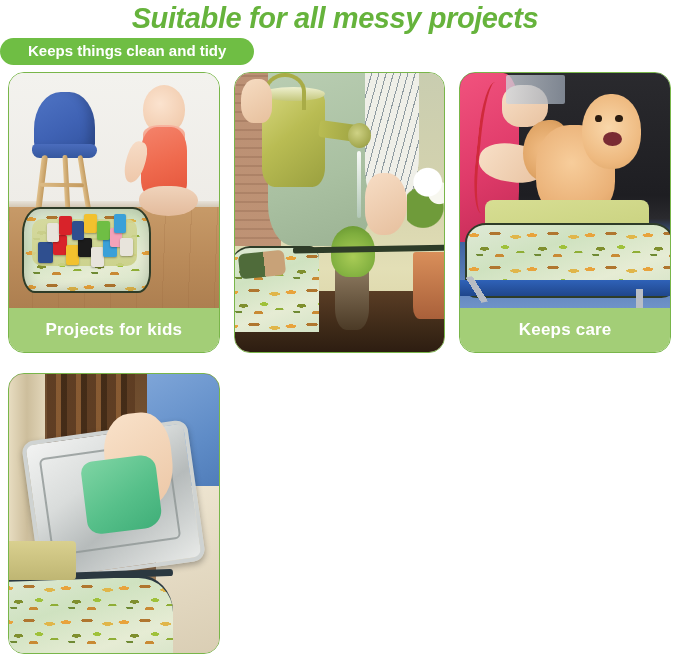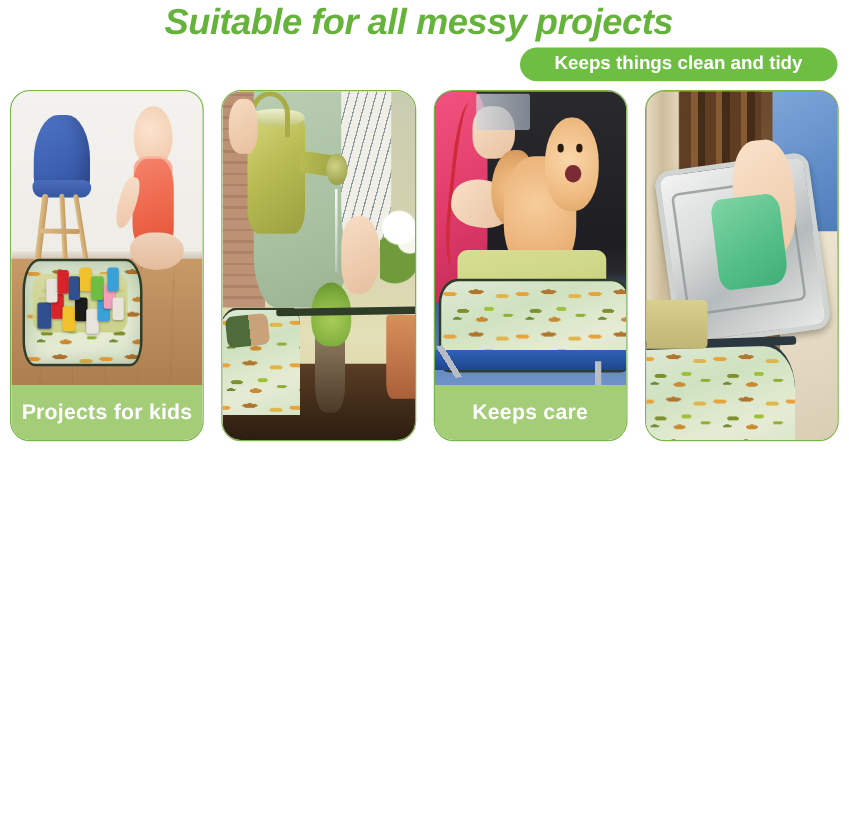--- a/index.html
+++ b/index.html
@@ -15,40 +15,40 @@
   .header{text-align:center;padding-top:1px;}
   .title{
     font-size:29px;
     font-weight:bold;
     font-style:italic;
     color:#66b33c;
     letter-spacing:-0.4px;
     line-height:34px;
     white-space:nowrap;
   }
-  .badge-wrap{margin-top:3px;display:flex;justify-content:flex-end;}
+  .badge-wrap{margin-top:3px;display:flex;justify-content:flex-start;}
   .badge{
     background:#6fbe44;
     color:#ffffff;
     font-size:15px;
     font-weight:bold;
     line-height:22px;
     padding:2px 28px 3px 28px;
     border-radius:14px;
     display:inline-block;
     white-space:nowrap;
   }
 
   
   .grid{
     position:absolute;
     left:8px;top:72px;
     width:663px;height:582px;
     display:grid;
-    grid-template-columns:1fr 1fr 1fr 1fr;
+    grid-template-columns:1fr 1fr 1fr;
     grid-template-rows:1fr 1fr;
     column-gap:14px;
     row-gap:20px;
   }
   .panel{
     position:relative;
     border:1.6px solid #79b64a;
     border-radius:16px;
     overflow:hidden;
     background:#ffffff;

